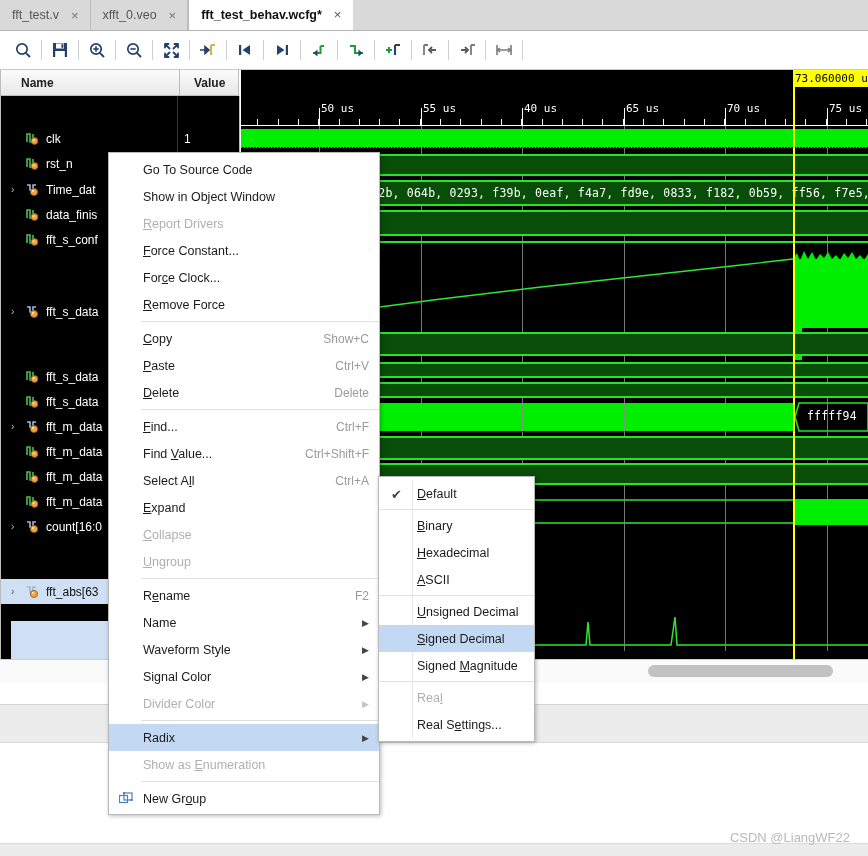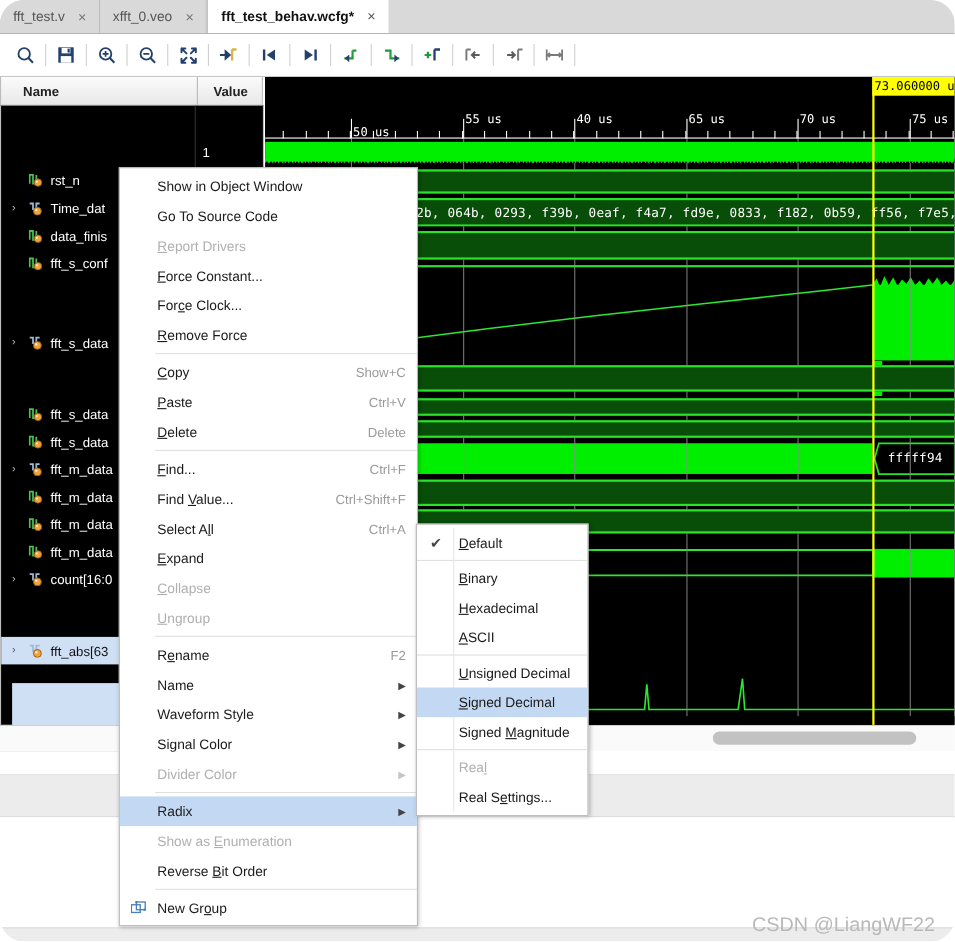--- a/index.html
+++ b/index.html
@@ -5,21 +5,21 @@
   * { box-sizing: border-box; }
   html, body {
     margin: 0; padding: 0;
     width: 868px; height: 856px;
     overflow: hidden;
     background: #ffffff;
     font-family: "Liberation Sans", sans-serif;
     font-size: 12px;
     color: #1a1a1a;
   }
-  #app { position: relative; width: 868px; height: 856px; overflow: hidden; background:#fff;border-radius:22px; }
+  #app { position: relative; width: 868px; height: 856px; overflow: hidden; background:#fff; }
 
   
   .tabbar {
     position:absolute; left:0; top:0; width:868px; height:31px;
     background:#d9d9d9;
     border-bottom:1px solid #b4b4b4;
     display:flex; align-items:flex-end;
   }
   .tab {
     height:30px; display:flex; align-items:center; gap:10px;
@@ -238,21 +238,21 @@
   .lower-white2 {
     position:absolute; left:0; top:743px; width:868px; height:100px;
     background:#ffffff;
   }
   .bottom-bar {
     position:absolute; left:0; top:843px; width:868px; height:13px;
     background:#ececec; border-top:1px solid #dcdcdc;
   }
   .watermark {
     position:absolute; right:18px; top:830px;
-    color:#b9b9b9; font-size:18px; z-index:150;
+    color:#b9b9b9; font-size:13px; z-index:150;
   }
   .sel-block {
     position:absolute; left:10px; top:525px; width:100px; height:110px;
     background:#cfe0f5; z-index:2;
   }
   .leftpanel-bottom {
     position:absolute; left:0; top:659px; width:240px; height:24px;
     background:#000; border-left:1px solid #bcbcbc; border-right:1px solid #bcbcbc;
   }
 </style>
@@ -416,21 +416,21 @@
         <div class="tick-minor" style="left: 463px;"></div>
         <div class="tick-minor" style="left: 483px;"></div>
         <div class="tick-minor" style="left: 504px;"></div>
         <div class="tick-minor" style="left: 524px;"></div>
         <div class="tick-minor" style="left: 544px;"></div>
         <div class="tick-minor" style="left: 564px;"></div>
         <div class="tick-minor" style="left: 585px;"></div>
         <div class="tick-minor" style="left: 605px;"></div>
         <div class="tick-minor" style="left: 625px;"></div>
         <div class="tick-major" style="left: 78px;"></div>
-        <div class="tick-label" style="left: 80px; margin-top: 12px;">50 us</div>
+        <div class="tick-label" style="left: 80px;">50 us</div>
         <div class="tick-major" style="left: 180px;"></div>
         <div class="tick-label" style="left: 182px;">55 us</div>
         <div class="tick-major" style="left: 281px;"></div>
         <div class="tick-label" style="left: 283px;">40 us</div>
         <div class="tick-major" style="left: 383px;"></div>
         <div class="tick-label" style="left: 385px;">65 us</div>
         <div class="tick-major" style="left: 484px;"></div>
         <div class="tick-label" style="left: 486px;">70 us</div>
         <div class="tick-major" style="left: 586px;"></div>
         <div class="tick-label" style="left: 588px;">75 us</div>
@@ -511,29 +511,40 @@
   </div>
 
   <div class="gray-strip"></div>
   <div class="hdr-row">
     <div class="hdr-cell hdr-name">Name</div>
     <div class="hdr-cell hdr-value">Value</div>
   </div>
 
   <div class="names-panel" id="nameslist">
     <div class="sel-block"></div>
-      <div class="sig-row" style="top: 55px;">
+  <div class="sig-row" style="top: 30px;">
         <span class="arrow"></span>
         <span class="sigicon">
           <svg width="15" height="13" viewBox="0 0 15 13">
             <path d="M1 10 L1 2 L4 2 L4 10 L7 10 L7 2" stroke="#4bbd53" stroke-width="1.6" fill="none"></path>
             <circle cx="8.5" cy="9" r="3.4" fill="#f2a33c" stroke="#8a5a14" stroke-width="0.8"></circle>
             <circle cx="7.6" cy="8.2" r="1" fill="#fff" opacity=".8"></circle>
           </svg>
         </span>
+        <span style="margin-left: 4px;">clk</span>
+      </div>
+      <div class="sig-row" style="top: 55px;">
+        <span class="arrow"></span>
+        <span class="sigicon">
+          <svg width="15" height="13" viewBox="0 0 15 13">
+            <path d="M1 10 L1 2 L4 2 L4 10 L7 10 L7 2" stroke="#4bbd53" stroke-width="1.6" fill="none"></path>
+            <circle cx="8.5" cy="9" r="3.4" fill="#f2a33c" stroke="#8a5a14" stroke-width="0.8"></circle>
+            <circle cx="7.6" cy="8.2" r="1" fill="#fff" opacity=".8"></circle>
+          </svg>
+        </span>
         <span style="margin-left: 4px;">rst_n</span>
       </div>
       <div class="sig-row" style="top: 81px;">
         <span class="arrow">›</span>
         <span class="sigicon">
           <svg width="15" height="13" viewBox="0 0 15 13">
             <path d="M1 2 L4 2 L4 7 L7 7 L7 2 L10 2" stroke="#9fb8d6" stroke-width="1.6" fill="none"></path>
             <circle cx="8" cy="9" r="3.6" fill="#f2a33c" stroke="#8a5a14" stroke-width="0.8"></circle>
             <circle cx="7" cy="8" r="1.1" fill="#fff" opacity=".8"></circle>
           </svg>
@@ -662,24 +673,24 @@
         <span style="margin-left: 4px;">fft_abs[63</span>
       </div>
     </div>
   <div class="values-panel" id="valueslist">
       <div class="val-row" style="top: 30px;">1</div>
     </div>
   <div class="leftpanel-bottom"></div>
 
   <div class="ctxmenu" id="ctxmenu">
       <div class="mi">
+        <span>Go To Source Code</span>
+      </div>
+      <div class="mi">
         <span>Show in Object Window</span>
-      </div>
-      <div class="mi">
-        <span>Go To Source Code</span>
       </div>
       <div class="mi disabled">
         <span><span class="u">R</span>eport Drivers</span>
       </div>
       <div class="mi">
         <span><span class="u">F</span>orce Constant...</span>
       </div>
       <div class="mi">
         <span>For<span class="u">c</span>e Clock...</span>
       </div>
@@ -742,23 +753,20 @@
         <span>Divider Color</span>
         <span class="sub">▶</span>
       </div>
       <div class="msep"></div>
       <div class="mi hl">
         <span>Radix</span>
         <span class="sub">▶</span>
       </div>
       <div class="mi disabled">
         <span>Show as <span class="u">E</span>numeration</span>
-      </div>
-      <div class="mi">
-        <span>Reverse <span class="u">B</span>it Order</span>
       </div>
       <div class="msep"></div>
       <div class="mi">
         <span class="ico">
           <svg width="14" height="14" viewBox="0 0 14 14">
             <rect x="0.5" y="3.5" width="8" height="7" fill="none" stroke="#4a80b8" stroke-width="1.2"></rect>
             <rect x="5" y="1" width="8" height="7" fill="none" stroke="#4a80b8" stroke-width="1.2"></rect>
             <rect x="4" y="0" width="2" height="2" fill="#4a80b8"></rect>
             <rect x="11.5" y="7" width="2" height="2" fill="#4a80b8"></rect>
           </svg>

